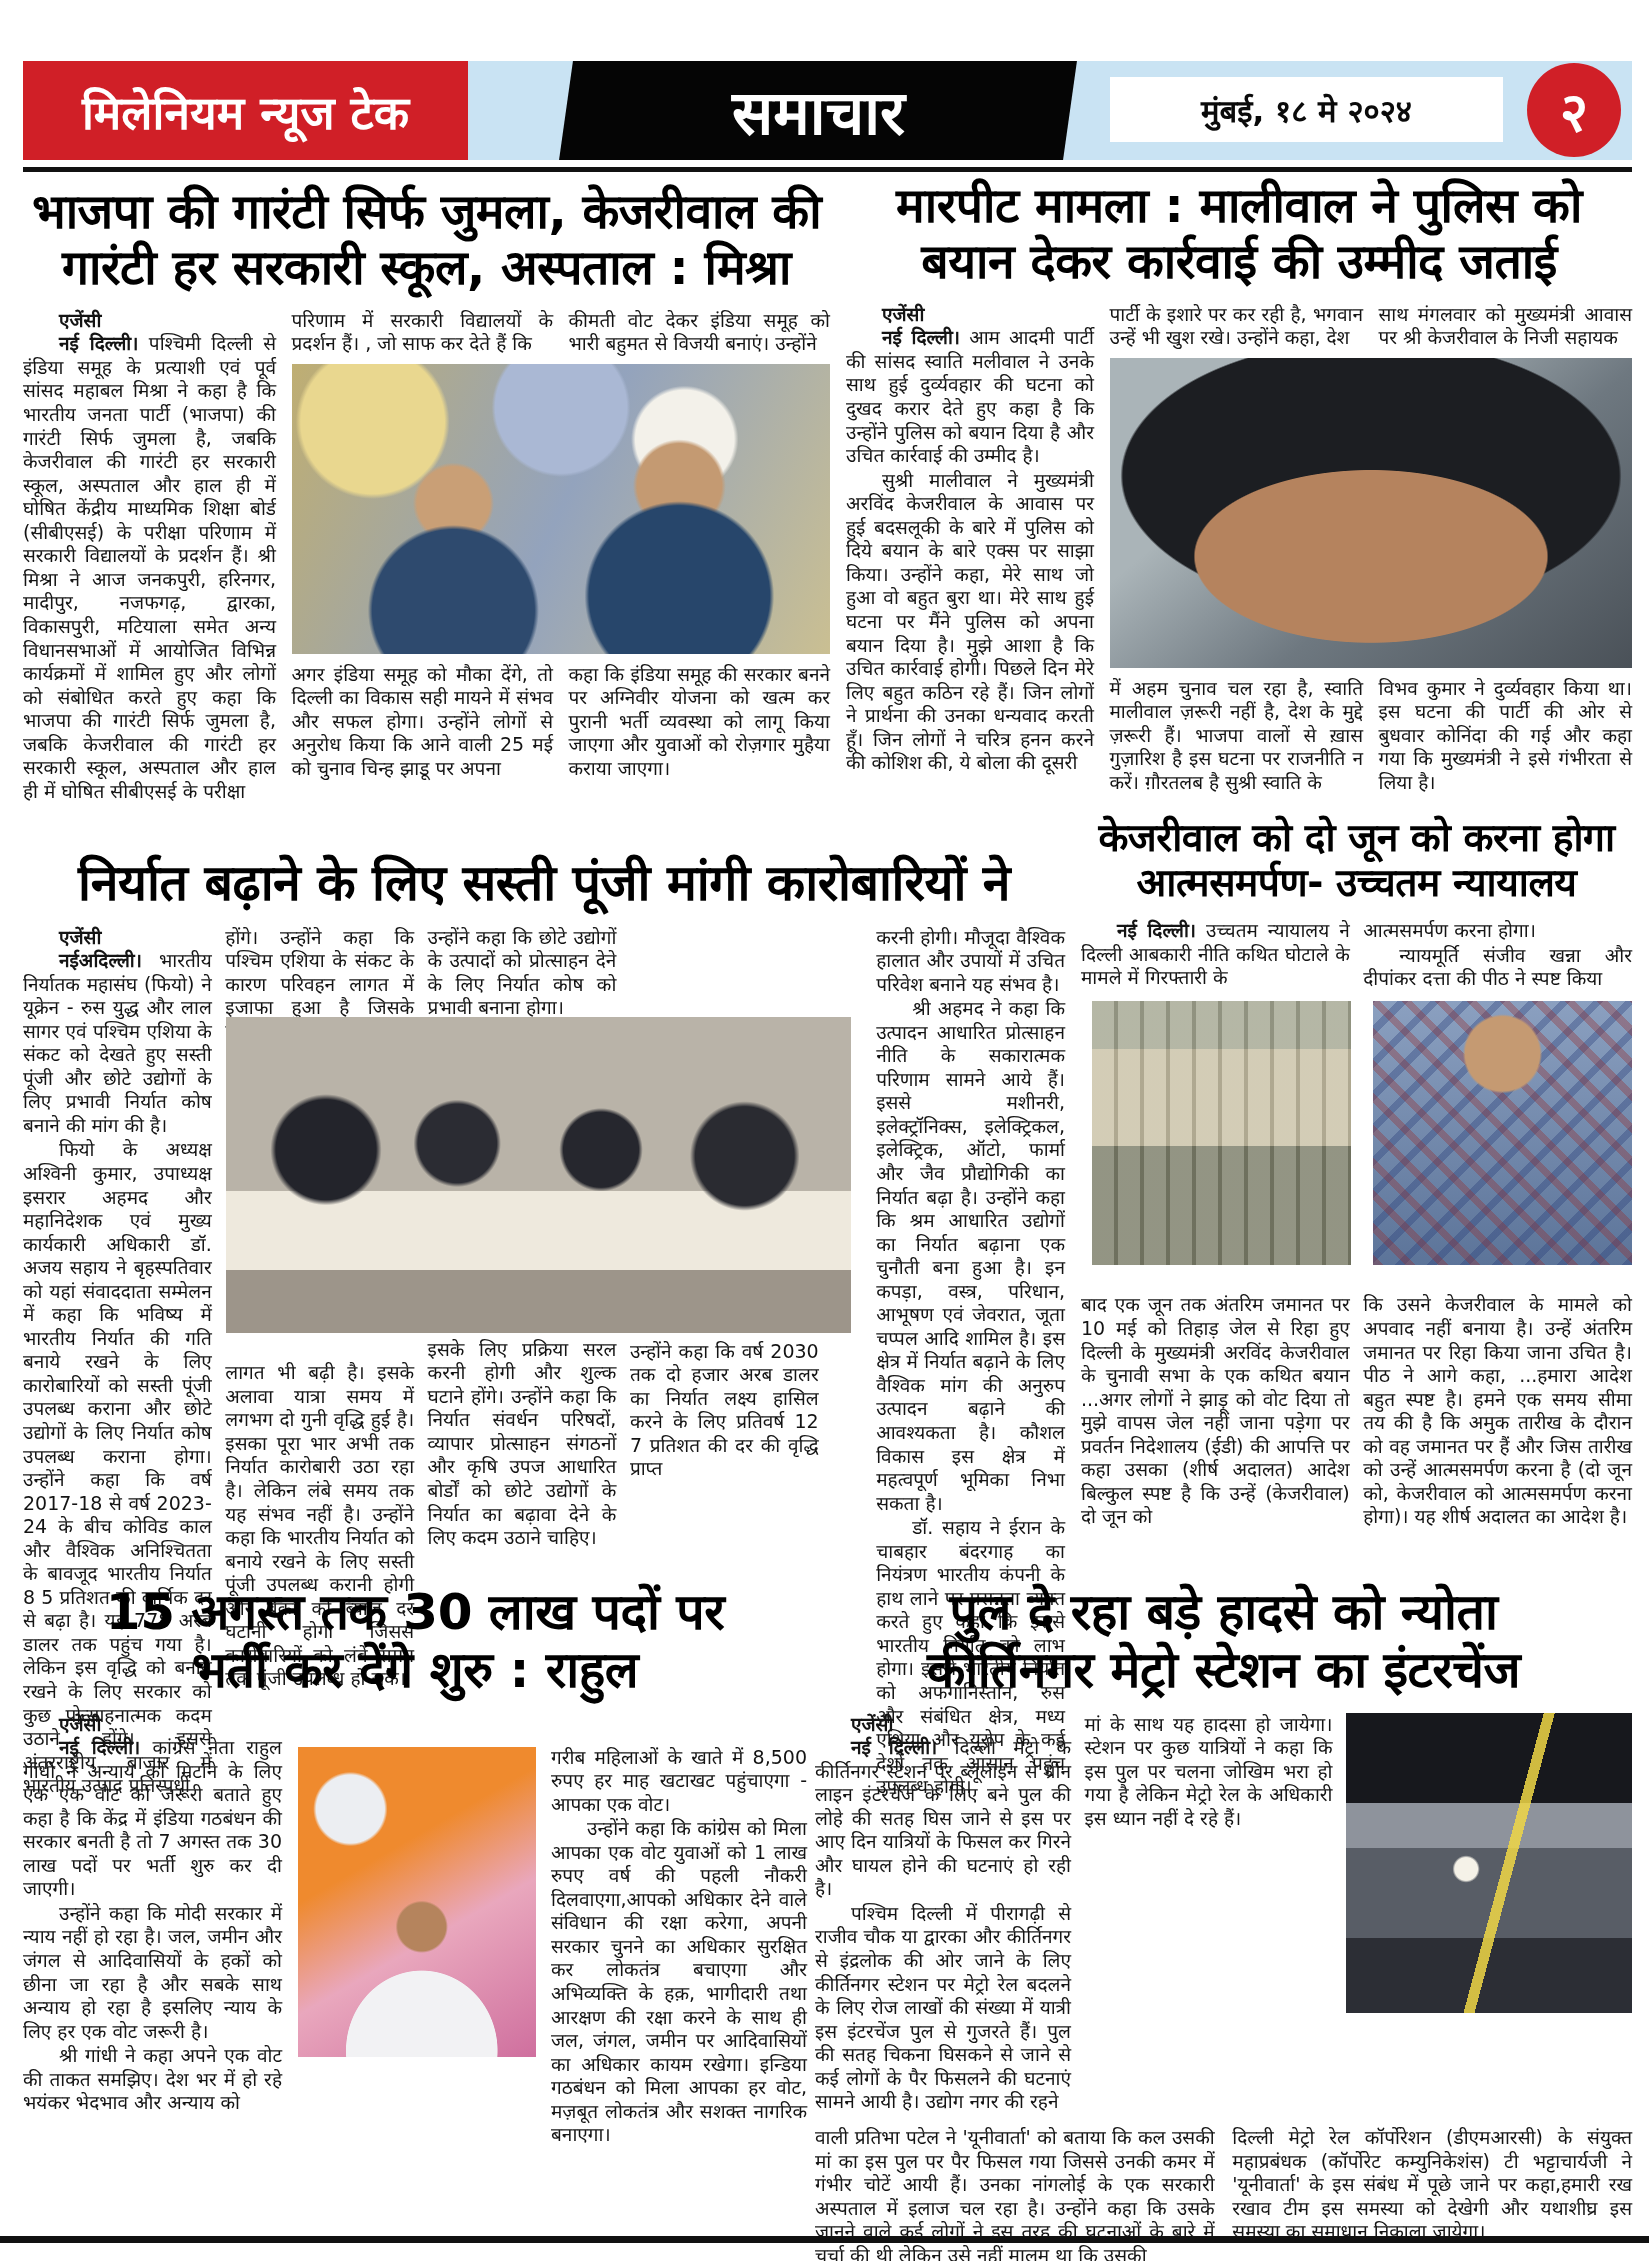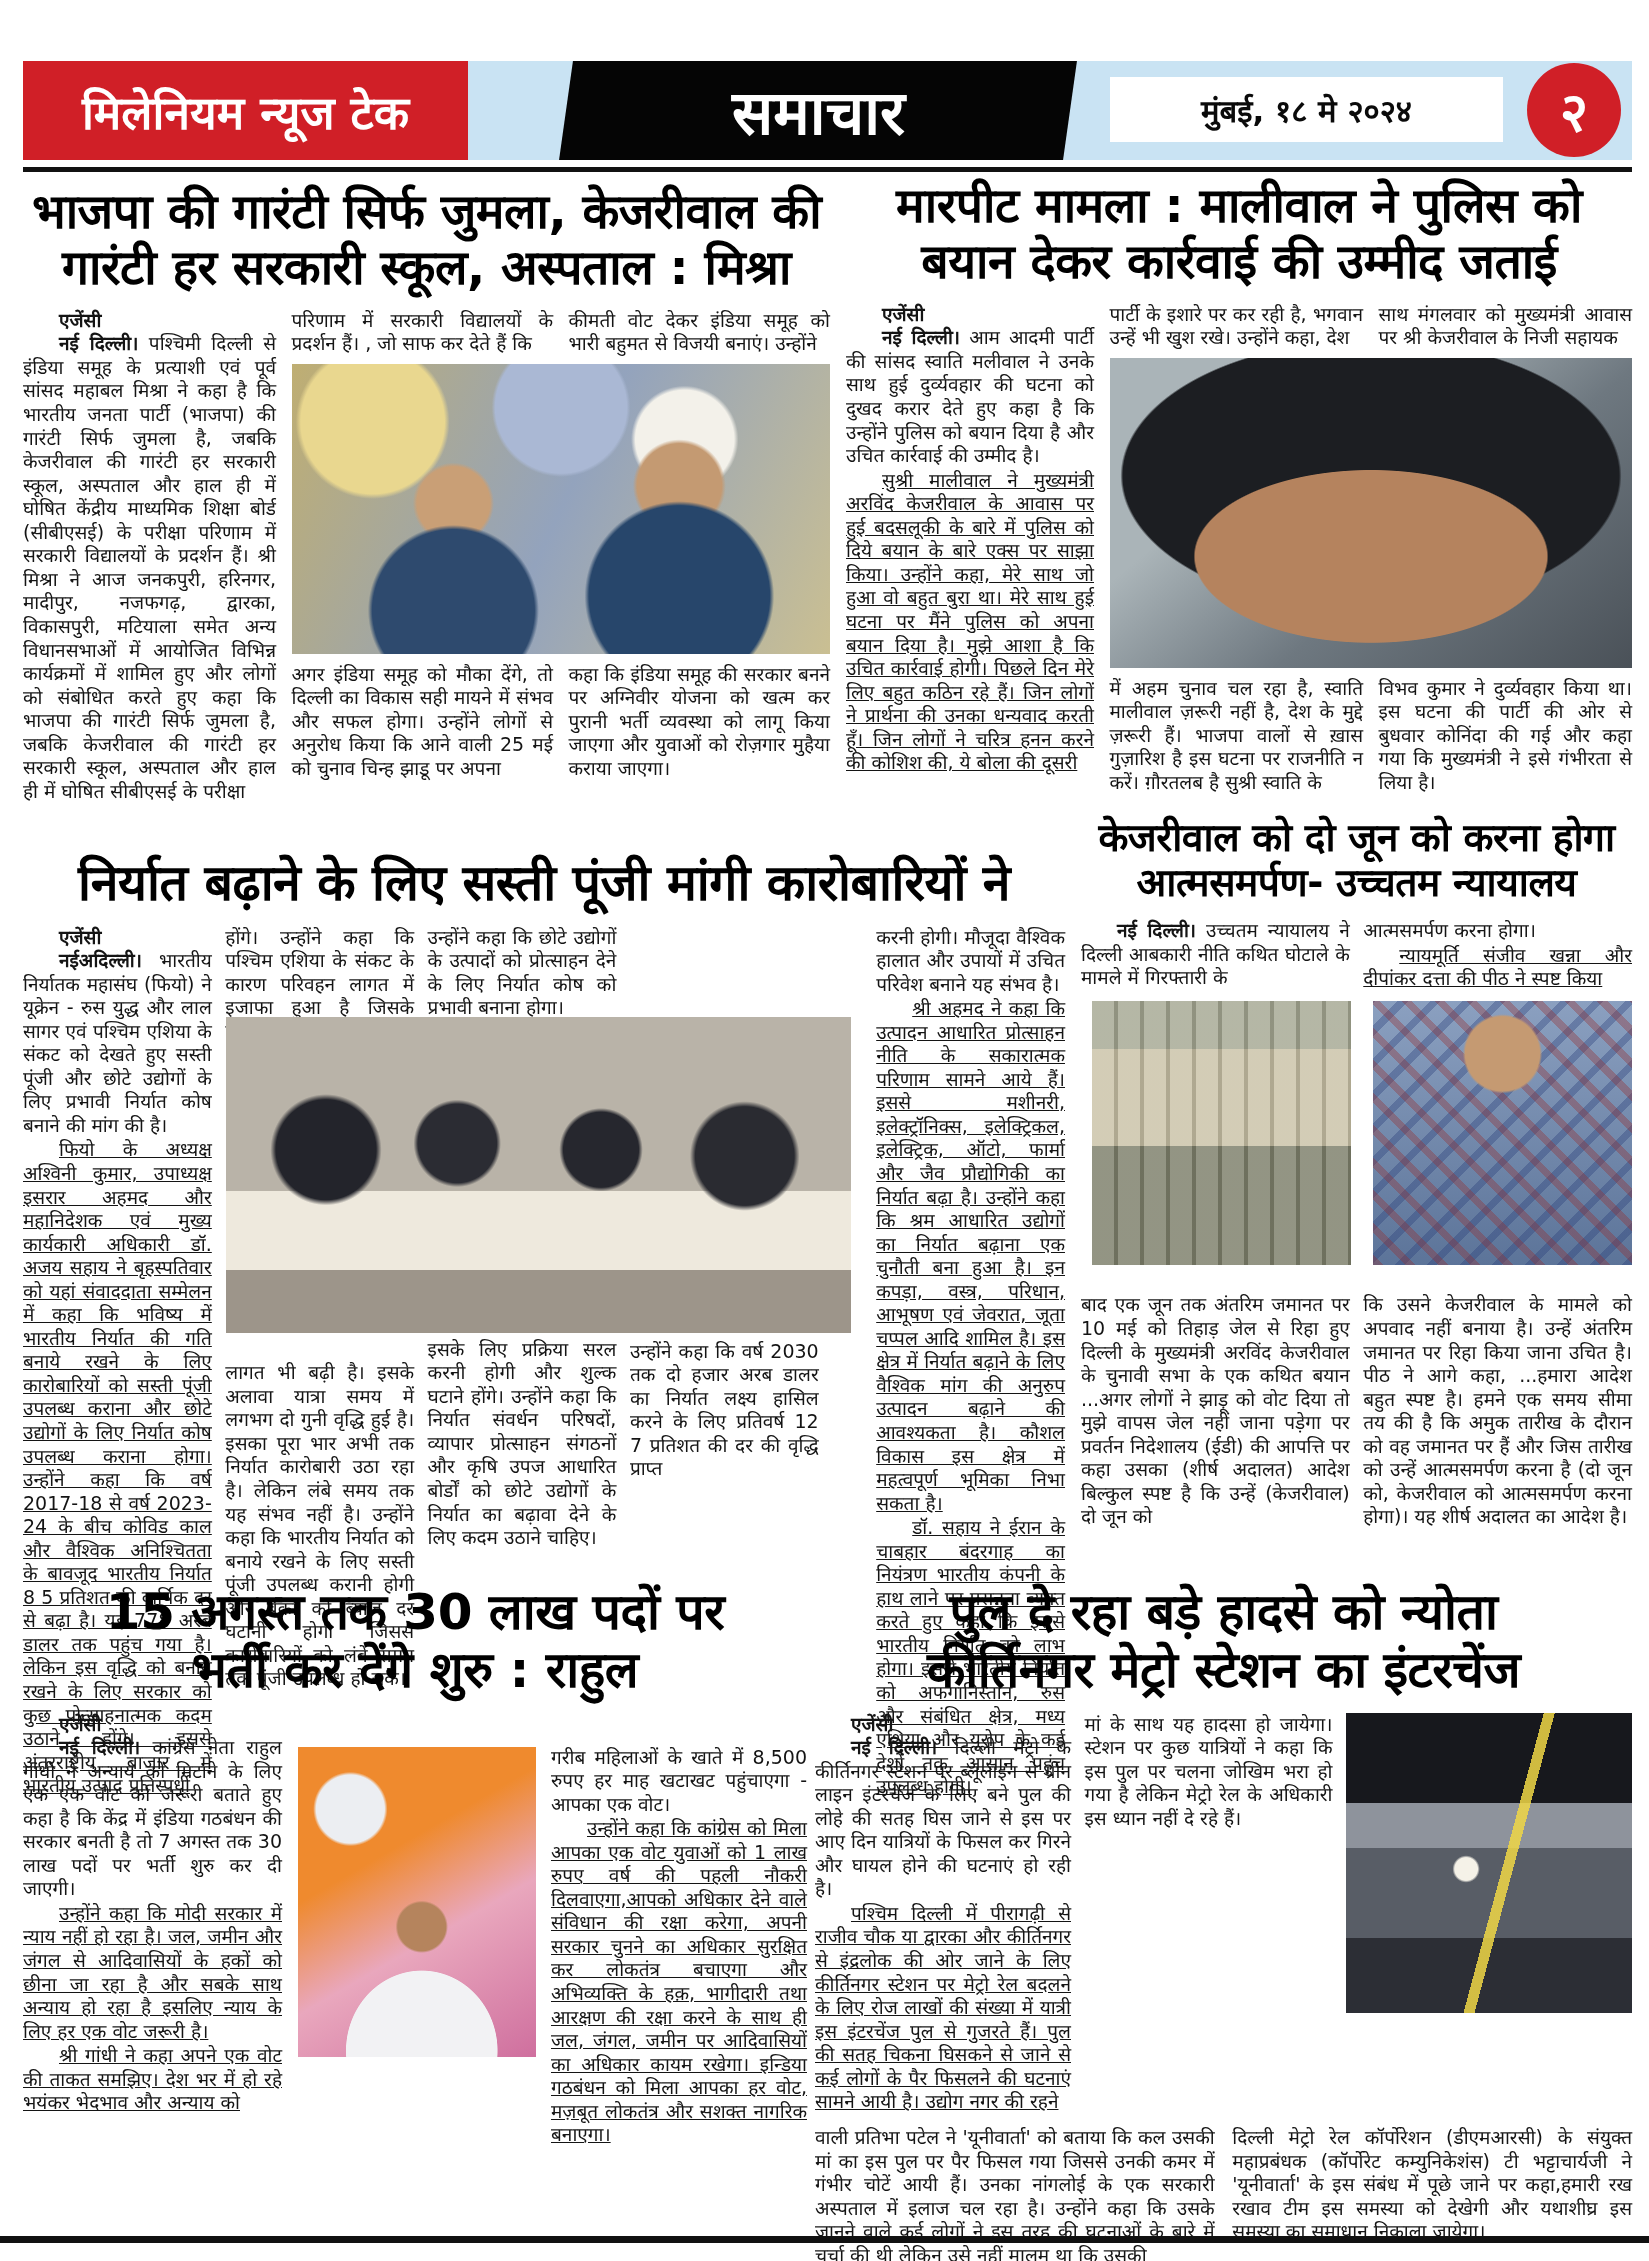--- a/index.html
+++ b/index.html
@@ -22,21 +22,21 @@
 
   
   .art{position:absolute;}
   .hl{font-weight:bold;color:#000;text-align:center;line-height:1.16;letter-spacing:-0.5px;}
   .hl-92{font-size:48px;}
   .hl-96{font-size:50px;}
   .hl-76{font-size:39px;}
   .abody{margin-top:13.5px;display:flex;gap:15.5px;}
   .col{font-size:19px;line-height:1.24;text-align:justify;}
   .col p{margin:0 0 1px 0;}
-  .col p + p{text-indent:36px;text-decoration:underline;}
+  .col p + p{text-indent:36px;}
   .kicker{font-weight:bold;text-indent:36px;display:block;}
   .dateline{font-weight:bold;}
   .lead{text-indent:36px;}
   .photo{overflow:hidden;}
   .spacer{width:100%;}
 
   
   .ph-rally{background:
     radial-gradient(circle at 30% 85%, #2e4a6e 0 18%, transparent 19%),
     radial-gradient(circle at 72% 80%, #27466b 0 20%, transparent 21%),

